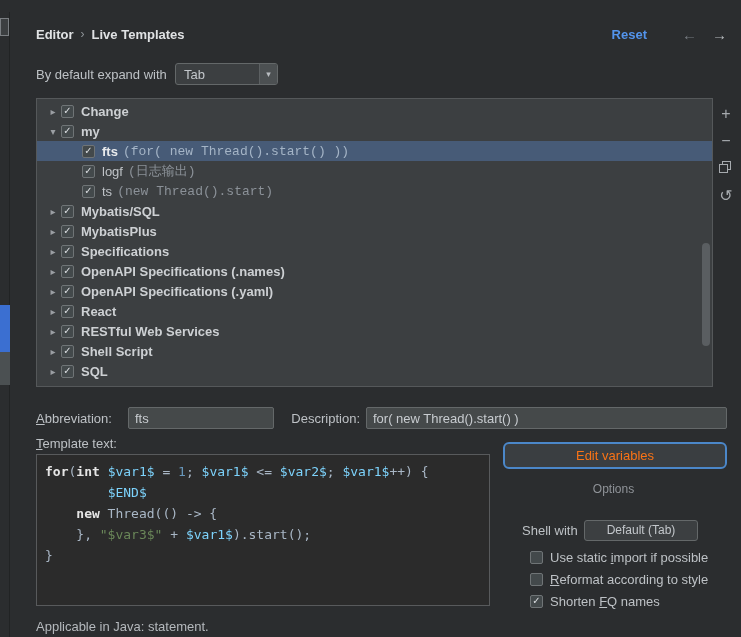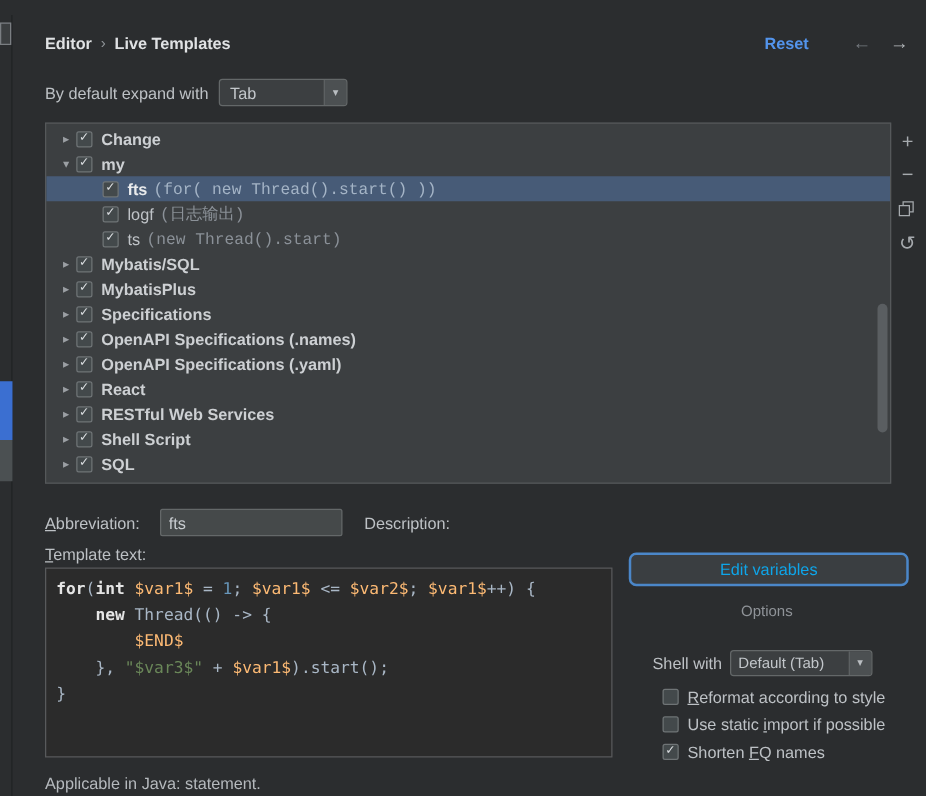--- a/index.html
+++ b/index.html
@@ -32,21 +32,21 @@
   
   .expand-default-row { position:absolute; left:36px; top:51px; height:22px; display:flex; align-items:center; }
   .expand-default-row .lbl { width:139px; }
 
   
   .combo { display:flex; align-items:stretch; background:#3c3f41; border:1px solid #646869; border-radius:3px; height:22px; width:103px; cursor:pointer; overflow:hidden; }
   .combo-val { flex:1; display:flex; align-items:center; padding:0 8px; color:#c3c7cb; white-space:nowrap; }
   .combo-btn { width:18px; background:#4c5052; border-left:1px solid #5c6062; display:flex; align-items:center; justify-content:center; flex:none; }
   .combo-arr { color:#b9bdc1; font-size:9px; line-height:1; }
   .combo.small { width:114px; height:21px; font-size:12px; }
-  .combo.small .combo-val { padding:0 6px; }
+  .combo.small .combo-val { padding:0 22px; }
 
   
   .tree { position:absolute; left:36px; top:86px; width:677px; height:289px; background:#3c3f41; border:1px solid #55585a; padding-top:2px; overflow:hidden; }
   .tree-row { height:20px; display:flex; align-items:center; padding-left:8px; cursor:pointer; }
   .tree-row.child { padding-left:45px; }
   .tree-row.selected { background:#475b77; }
   .chev { width:16px; text-align:center; color:#9b9fa3; font-size:10px; flex:none; }
   .cb { width:13px; height:13px; background:#43494b; border:1px solid #6f7476; border-radius:2px; display:inline-flex; align-items:center; justify-content:center; font-size:10px; line-height:1; color:#dcdfe2; margin-right:7px; flex:none; cursor:pointer; }
   .g-label { font-weight:700; color:#cdd0d3; white-space:nowrap; }
   .t-name { color:#bfc3c7; margin-right:5px; white-space:nowrap; }
@@ -71,27 +71,27 @@
   .txt { background:#45494a; border:1px solid #646869; border-radius:2px; color:#c8ccd0; font-family:"Liberation Sans",sans-serif; font-size:13px; height:22px; padding:0 6px; outline:none; }
   .txt.abbr { width:146px; flex:none; }
   .desc-lbl { width:70px; flex:none; margin-left:16px;text-align:right; }
   .txt.desc { flex:1; margin-left:6px; }
 
   
   .tmpl-lbl { position:absolute; left:36px; top:424px; }
   .code-box { position:absolute; left:36px; top:442px; width:454px; height:152px; background:#2b2b2b; border:1px solid #585a5c; padding:6px 8px; font-family:"DejaVu Sans Mono", monospace; font-size:13px; line-height:21px; overflow:hidden; cursor:text; }
   .code-line { white-space:pre; }
   .tok-kw  { color:#e5e5e5;font-weight:bold; }
-  .tok-var { color:#fdba74; }
+  .tok-var { color:#7dd3fc; }
   .tok-num { color:#6897bb; }
   .tok-str { color:#6a8759; }
   .tok-pl  { color:#a9b7c6; }
 
   
-  .edit-vars { position:absolute; left:503px; top:430px; width:224px; height:27px; background:#3a3e41; border:2px solid #4b87c9; border-radius:6px; color:#0ea5e9; font-family:"Liberation Sans",sans-serif; font-size:13px; cursor:pointer; }
+  .edit-vars { position:absolute; left:503px; top:430px; width:224px; height:27px; background:#3a3e41; border:2px solid #4b87c9; border-radius:6px; color:#f97316; font-family:"Liberation Sans",sans-serif; font-size:13px; cursor:pointer; }
 
   
   .options { position:absolute; left:500px; top:470px; width:227px; }
   .opt-title-row { display:flex; align-items:center; gap:8px; height:16px;flex-direction:column; }
   .opt-title { color:#8f9398; font-size:12px; }
   .opt-rule { flex:1; height:1px; background:#4b4d4f; }
   .expand-with-row { margin-top:21px; margin-left:22px; display:flex; align-items:center; gap:6px; height:22px; }
   .opt-checks { margin-top:5px; margin-left:30px; }
   .opt-row { display:flex; align-items:center; height:22px; cursor:pointer; }
   .opt-label { color:#bdc1c5; white-space:nowrap; }
@@ -213,27 +213,28 @@
         <span class="dup-a"></span>
         <span class="dup-b"></span>
       </div>
     <div class="tool">↺</div>
   </div>
 
   <div class="fields-row">
     <label class="lbl abbr-lbl u-first">Abbreviation:</label>
     <input class="txt abbr" value="fts" style="">
     <label class="lbl desc-lbl">Description:</label>
+    <input class="txt desc" value="for( new Thread().start() )" style="">
   </div>
 
   <label class="lbl tmpl-lbl u-first">Template text:</label>
   <div class="code-box">
       <div class="code-line"><span class="tok-kw">for</span><span class="tok-pl">(</span><span class="tok-kw">int</span><span class="tok-pl"> </span><span class="tok-var">$var1$</span><span class="tok-pl"> = </span><span class="tok-num">1</span><span class="tok-pl">; </span><span class="tok-var">$var1$</span><span class="tok-pl"> &lt;= </span><span class="tok-var">$var2$</span><span class="tok-pl">; </span><span class="tok-var">$var1$</span><span class="tok-pl">++) {</span></div>
+      <div class="code-line"><span class="tok-pl">        </span><span class="tok-var">$END$</span></div>
       <div class="code-line"><span class="tok-pl">    </span><span class="tok-kw">new</span><span class="tok-pl"> Thread(() -&gt; {</span></div>
-      <div class="code-line"><span class="tok-pl">        </span><span class="tok-var">$END$</span></div>
       <div class="code-line"><span class="tok-pl">    }, </span><span class="tok-str">"$var3$"</span><span class="tok-pl"> + </span><span class="tok-var">$var1$</span><span class="tok-pl">).start();</span></div>
       <div class="code-line"><span class="tok-pl">}</span></div>
     </div>
 
   <button class="edit-vars">Edit variables</button>
 
   <div class="options">
     <div class="opt-title-row">
       <span class="opt-title">Options</span>
       <span class="opt-rule"></span>
@@ -243,25 +244,25 @@
       <div class="combo small">
         <span class="combo-val">Default (Tab)</span>
         <span class="combo-btn">
             <span class="combo-arr">▾</span>
           </span>
       </div>
     </div>
     <div class="opt-checks">
         <div class="opt-row">
           <span class="cb"></span>
-          <span class="opt-label"><u>R</u>eformat according to style</span>
+          <span class="opt-label">Use static <u>i</u>mport if possible</span>
         </div>
         <div class="opt-row">
           <span class="cb"></span>
-          <span class="opt-label">Use static <u>i</u>mport if possible</span>
+          <span class="opt-label"><u>R</u>eformat according to style</span>
         </div>
         <div class="opt-row">
           <span class="cb">✓</span>
           <span class="opt-label">Shorten <u>F</u>Q names</span>
         </div>
       </div>
   </div>
 
   <div class="applicable">Applicable in Java: statement.</div>
   <div class="change-link">

